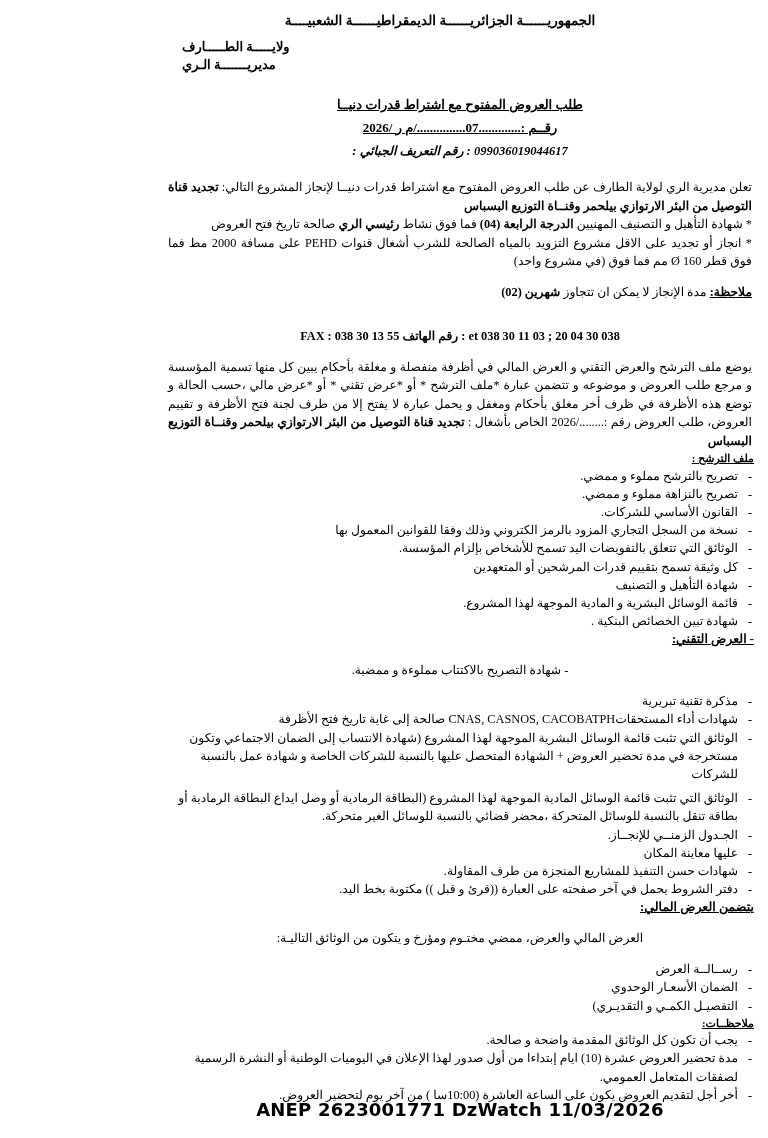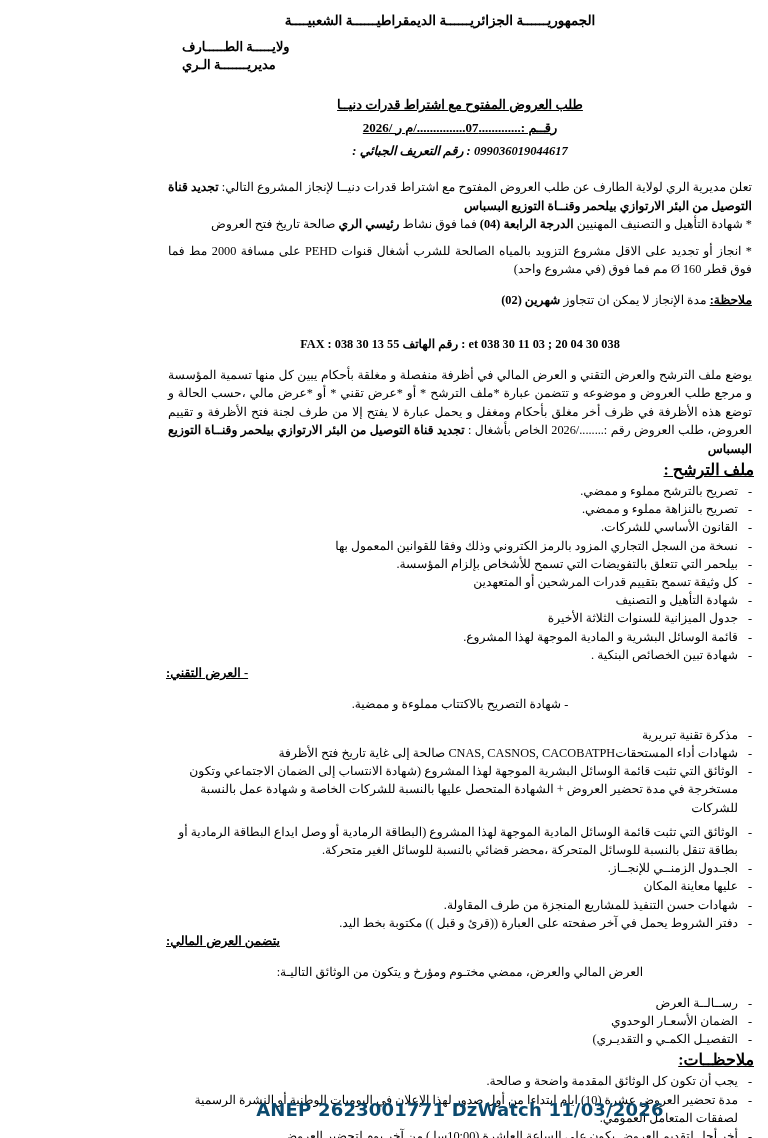--- a/index.html
+++ b/index.html
@@ -74,21 +74,21 @@
   }
 
   
   .body-wrap { margin-top: 17px; font-size: 12.3px; line-height: 1.5; }
   p.para {
     margin: 0;
     direction: rtl;
     text-align: right;
     padding: 0 2px;
   }
-  p.just { text-align: justify; text-align-last: right; margin-top: 8px; }
+  p.just { text-align: justify; text-align-last: right; }
   .gap-s { height: 6px; }
   .gap-m { height: 13px; }
 
   
   ul.dashlist {
     list-style: none;
     margin: 0;
     padding: 0;
     direction: rtl;
   }
@@ -106,32 +106,32 @@
     right: 2px;
     top: 0;
   }
   
   .ind-1 { padding-right: 150px; }
   .ind-3 { padding-right: 120px; }
   .ind-4 { padding-right: 235px; }
   .ind-6 { padding-right: 20px; }
 
   .sec-head {
-    font-size: 16px;
+    font-size: 11px;
     font-weight: bold;
     text-decoration: underline;
     direction: rtl;
     text-align: right;
   }
   .sec-head-c {
     font-size: 12.6px;
     font-weight: bold;
     text-decoration: underline;
     direction: rtl;
-    text-align: left;
+    text-align: right;
   }
   .inline-head {
     font-weight: bold;
     text-decoration: underline;
   }
 
   .center-line { text-align: center; direction: rtl; font-size: 12.3px; line-height: 1.5; }
 
   
   .anep {
@@ -180,24 +180,23 @@
 
     <p class="center-line b">038 30 04 20 ;  et  038 30 11 03 : رقم الهاتف FAX : 038 30 13 55</p>
     <p class="para just"><span>يوضع ملف الترشح والعرض التقني و العرض المالي في أظرفة منفصلة و مغلقة بأحكام يبين كل منها تسمية المؤسسة        و  مرجع طلب العروض و موضوعه و تتضمن عبارة *ملف الترشح * أو *عرض تقني * أو *عرض مالي ،حسب الحالة و توضع هذه الأظرفة في ظرف أخر مغلق بأحكام ومغفل و يحمل عبارة لا يفتح إلا من طرف لجنة فتح الأظرفة و تقييم العروض، طلب العروض رقم :......../2026 الخاص بأشغال :</span> <span class="b">تجديد قناة التوصيل من البئر الارتوازي بيلحمر وقنــاة التوزيع البسباس</span></p>
 
     <div class="sec-head">ملف الترشح :</div>
     <ul class="dashlist ind-1">
       <li>تصريح بالترشح مملوء و ممضي.</li>
       <li>تصريح بالنزاهة مملوء و ممضي.</li>
       <li>القانون الأساسي للشركات.</li>
       <li>نسخة من السجل التجاري المزود بالرمز الكتروني وذلك وفقا للقوانين المعمول بها</li>
-      <li>بيلحمر التي تتعلق بالتفويضات التي تسمح للأشخاص بإلزام المؤسسة.</li>
+      <li>الوثائق التي تتعلق بالتفويضات اليد تسمح للأشخاص بإلزام المؤسسة.</li>
       <li>كل وثيقة تسمح بتقييم قدرات المرشحين أو المتعهدين</li>
       <li>شهادة التأهيل و التصنيف</li>
-      <li>جدول الميزانية للسنوات الثلاثة الأخيرة</li>
       <li>قائمة الوسائل البشرية و المادية الموجهة لهذا المشروع.</li>
       <li>شهادة تبين الخصائص البنكية .</li>
     </ul>
 
     <div class="sec-head-c" style="padding-right:0;">- العرض التقني:</div>
     <p class="center-line">- شهادة التصريح بالاكتتاب مملوءة و ممضية.</p>
     <ul class="dashlist ind-3">
       <li>مذكرة تقنية تبريرية</li>
       <li>شهادات أداء المستحقاتCNAS, CASNOS, CACOBATPH صالحة إلى غاية تاريخ فتح الأظرفة</li>
       <li>الوثائق التي تثبت قائمة الوسائل البشرية الموجهة لهذا المشروع (شهادة الانتساب إلى الضمان الاجتماعي وتكون مستخرجة في مدة تحضير العروض + الشهادة المتحصل عليها بالنسبة للشركات الخاصة و شهادة عمل بالنسبة للشركات</li>
@@ -228,15 +227,15 @@
     <div class="sec-head">ملاحظــات:</div>
     <ul class="dashlist ind-6">
       <li>يجب أن تكون كل الوثائق المقدمة واضحة و صالحة.</li>
       <li>مدة تحضير العروض عشرة (10) ايام  إبتداءا من أول صدور لهذا الإعلان في اليوميات الوطنية أو النشرة الرسمية لصفقات المتعامل العمومي.</li>
       <li>أخر أجل لتقديم العروض يكون على الساعة العاشرة (10:00سا ) من آخر يوم لتحضير العروض.</li>
 
     </ul>
 
   </div>
 
-  <div class="anep" style="color: #0c4a6e;">ANEP 2623001771 DzWatch 11/03/2026</div>
+  <div class="anep" style="color: #000000;">ANEP 2623001771 DzWatch 11/03/2026</div>
 
 </div>
 
 </body></html>

